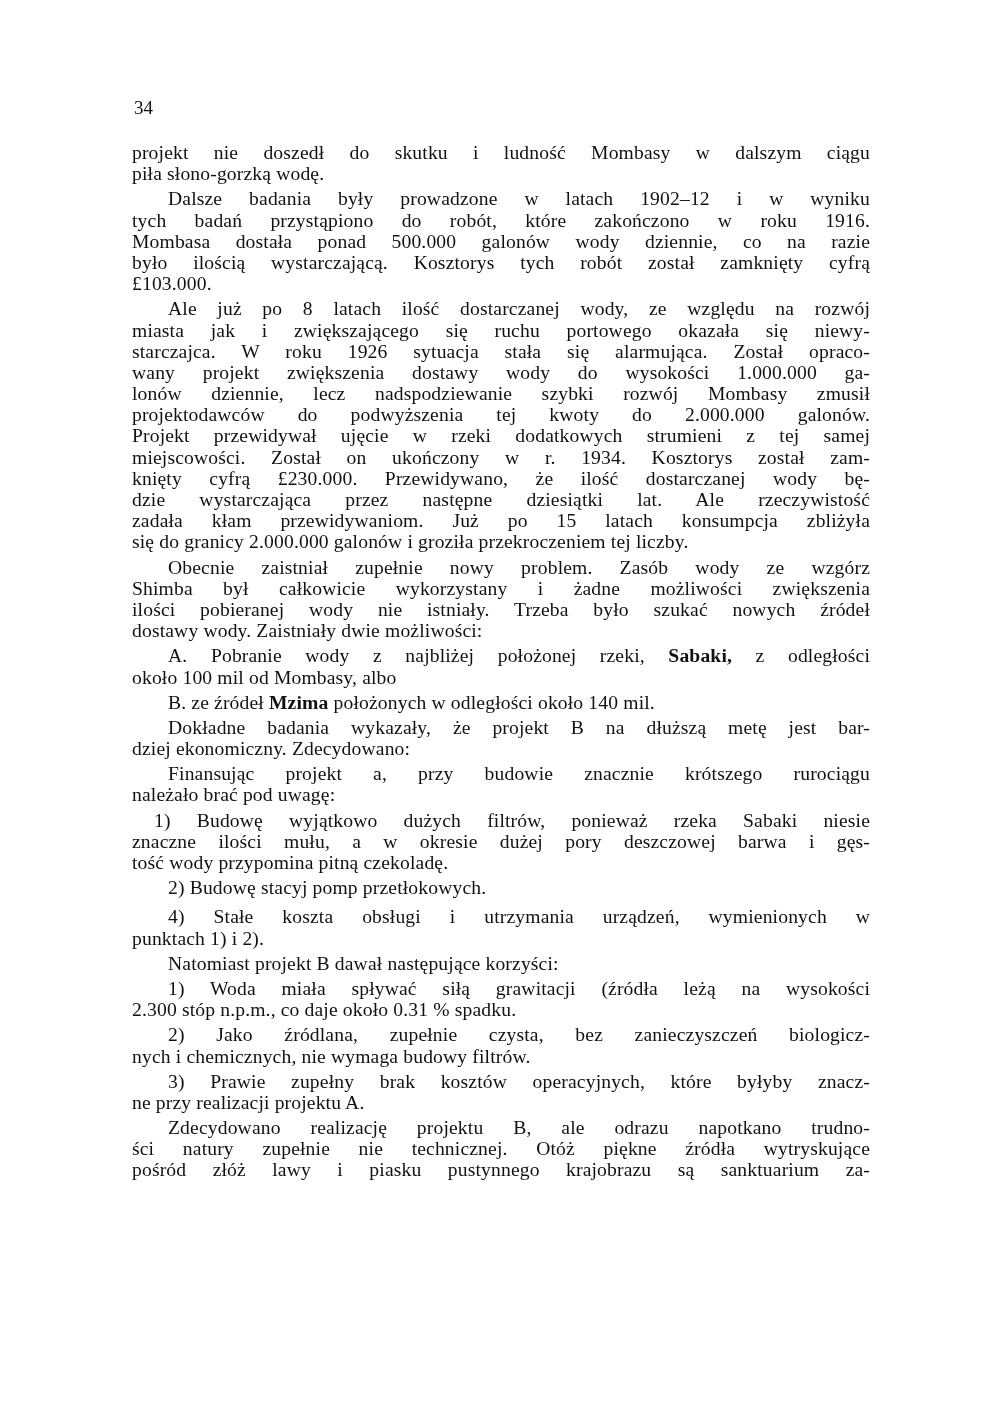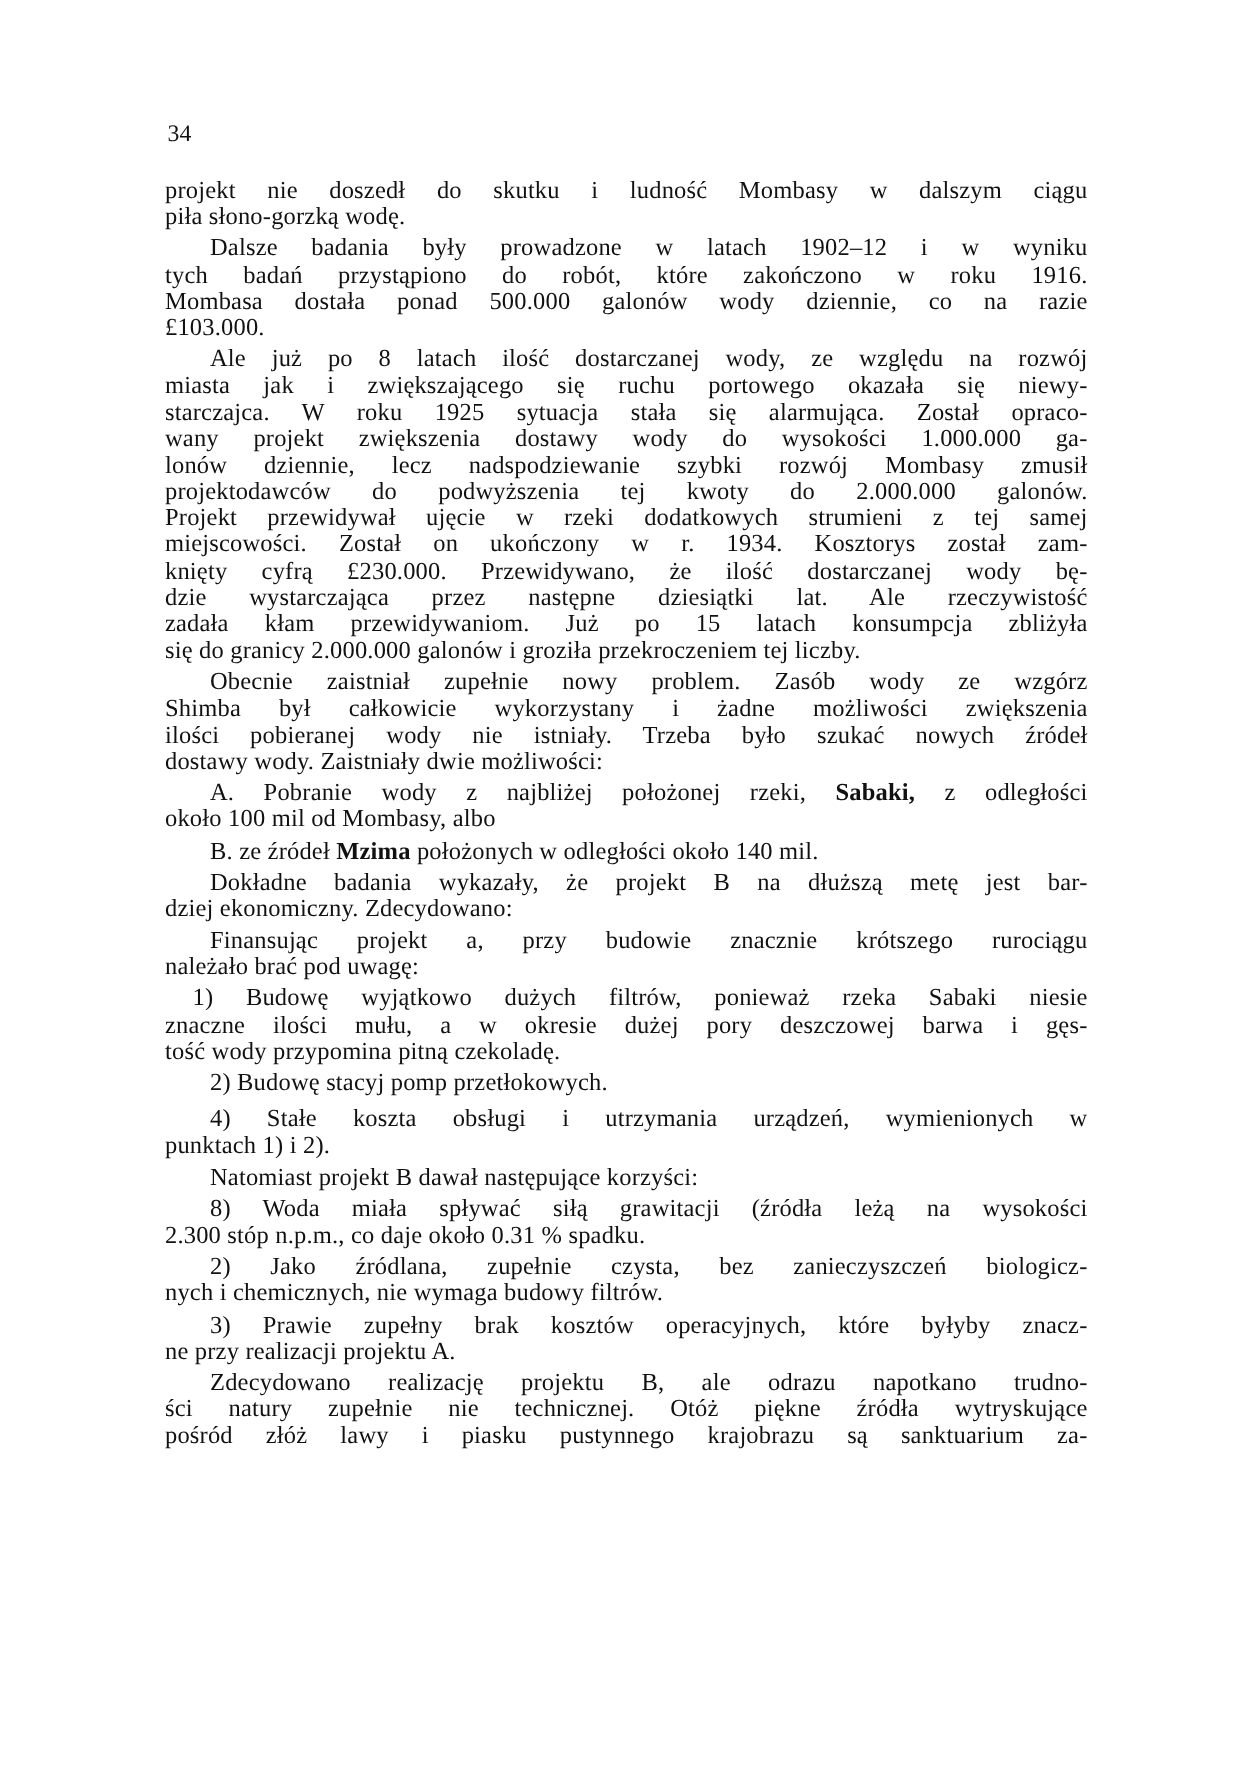--- a/index.html
+++ b/index.html
@@ -38,25 +38,26 @@
 
 <div class="page">
   <div class="page-number">34</div>
   <div class="body-text" id="body-text">
       <div class="line"><span>projekt nie doszedł do skutku i ludność Mombasy w dalszym ciągu</span></div>
       <div class="line last"><span>piła słono-gorzką wodę.</span></div>
       <div class="gap"></div>
       <div class="line indent"><span>Dalsze badania były prowadzone w latach 1902–12 i w wyniku</span></div>
       <div class="line"><span>tych badań przystąpiono do robót, które zakończono w roku 1916.</span></div>
       <div class="line"><span>Mombasa dostała ponad 500.000 galonów wody dziennie, co na razie</span></div>
+      <div class="line"><span>było ilością wystarczającą. Kosztorys tych robót został zamknięty cyfrą</span></div>
       <div class="line last"><span>£103.000.</span></div>
       <div class="gap"></div>
       <div class="line indent"><span>Ale już po 8 latach ilość dostarczanej wody, ze względu na rozwój</span></div>
       <div class="line"><span>miasta jak i zwiększającego się ruchu portowego okazała się niewy-</span></div>
-      <div class="line"><span>starczajca. W roku 1925 sytuacja stała się alarmująca. Został opraco-</span></div>
+      <div class="line"><span>starczajca. W roku 1926 sytuacja stała się alarmująca. Został opraco-</span></div>
       <div class="line"><span>wany projekt zwiększenia dostawy wody do wysokości 1.000.000 ga-</span></div>
       <div class="line"><span>lonów dziennie, lecz nadspodziewanie szybki rozwój Mombasy zmusił</span></div>
       <div class="line"><span>projektodawców do podwyższenia tej kwoty do 2.000.000 galonów.</span></div>
       <div class="line"><span>Projekt przewidywał ujęcie w rzeki dodatkowych strumieni z tej samej</span></div>
       <div class="line"><span>miejscowości. Został on ukończony w r. 1934. Kosztorys został zam-</span></div>
       <div class="line"><span>knięty cyfrą £230.000. Przewidywano, że ilość dostarczanej wody bę-</span></div>
       <div class="line"><span>dzie wystarczająca przez następne dziesiątki lat. Ale rzeczywistość</span></div>
       <div class="line"><span>zadała kłam przewidywaniom. Już po 15 latach konsumpcja zbliżyła</span></div>
       <div class="line last"><span>się do granicy 2.000.000 galonów i groziła przekroczeniem tej liczby.</span></div>
       <div class="gap"></div>
@@ -81,21 +82,21 @@
       <div class="line last"><span>tość wody przypomina pitną czekoladę.</span></div>
       <div class="gap"></div>
       <div class="line indent last"><span>2) Budowę stacyj pomp przetłokowych.</span></div>
       <div class="gap"></div>
       <div class="gap"></div>
       <div class="line indent"><span>4) Stałe koszta obsługi i utrzymania urządzeń, wymienionych w</span></div>
       <div class="line last"><span>punktach 1) i 2).</span></div>
       <div class="gap"></div>
       <div class="line indent last"><span>Natomiast projekt B dawał następujące korzyści:</span></div>
       <div class="gap"></div>
-      <div class="line indent"><span>8) Woda miała spływać siłą grawitacji (źródła leżą na wysokości</span></div>
+      <div class="line indent"><span>1) Woda miała spływać siłą grawitacji (źródła leżą na wysokości</span></div>
       <div class="line last"><span>2.300 stóp n.p.m., co daje około 0.31 % spadku.</span></div>
       <div class="gap"></div>
       <div class="line indent"><span>2) Jako źródlana, zupełnie czysta, bez zanieczyszczeń biologicz-</span></div>
       <div class="line last"><span>nych i chemicznych, nie wymaga budowy filtrów.</span></div>
       <div class="gap"></div>
       <div class="line indent"><span>3) Prawie zupełny brak kosztów operacyjnych, które byłyby znacz-</span></div>
       <div class="line last"><span>ne przy realizacji projektu A.</span></div>
       <div class="gap"></div>
       <div class="line indent"><span>Zdecydowano realizację projektu B, ale odrazu napotkano trudno-</span></div>
       <div class="line"><span>ści natury zupełnie nie technicznej. Otóż piękne źródła wytryskujące</span></div>

